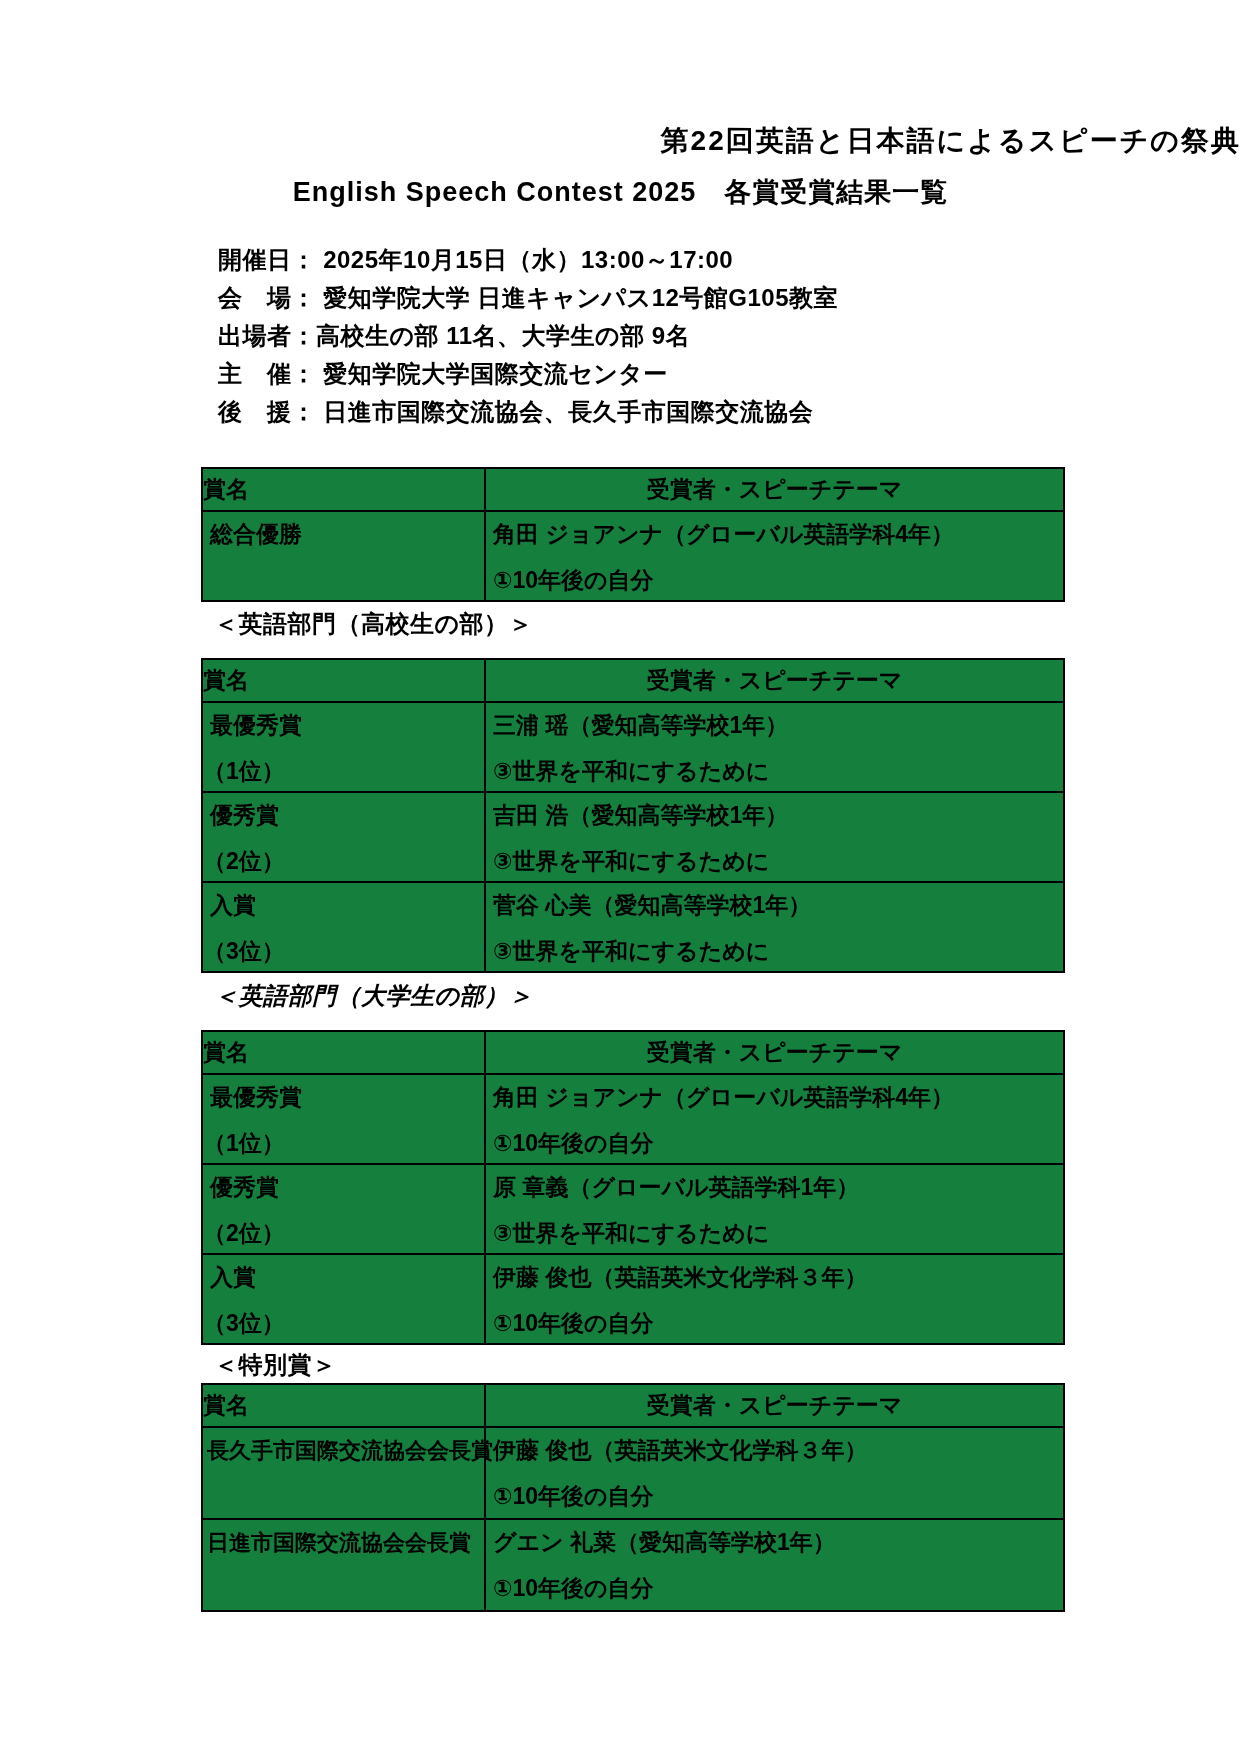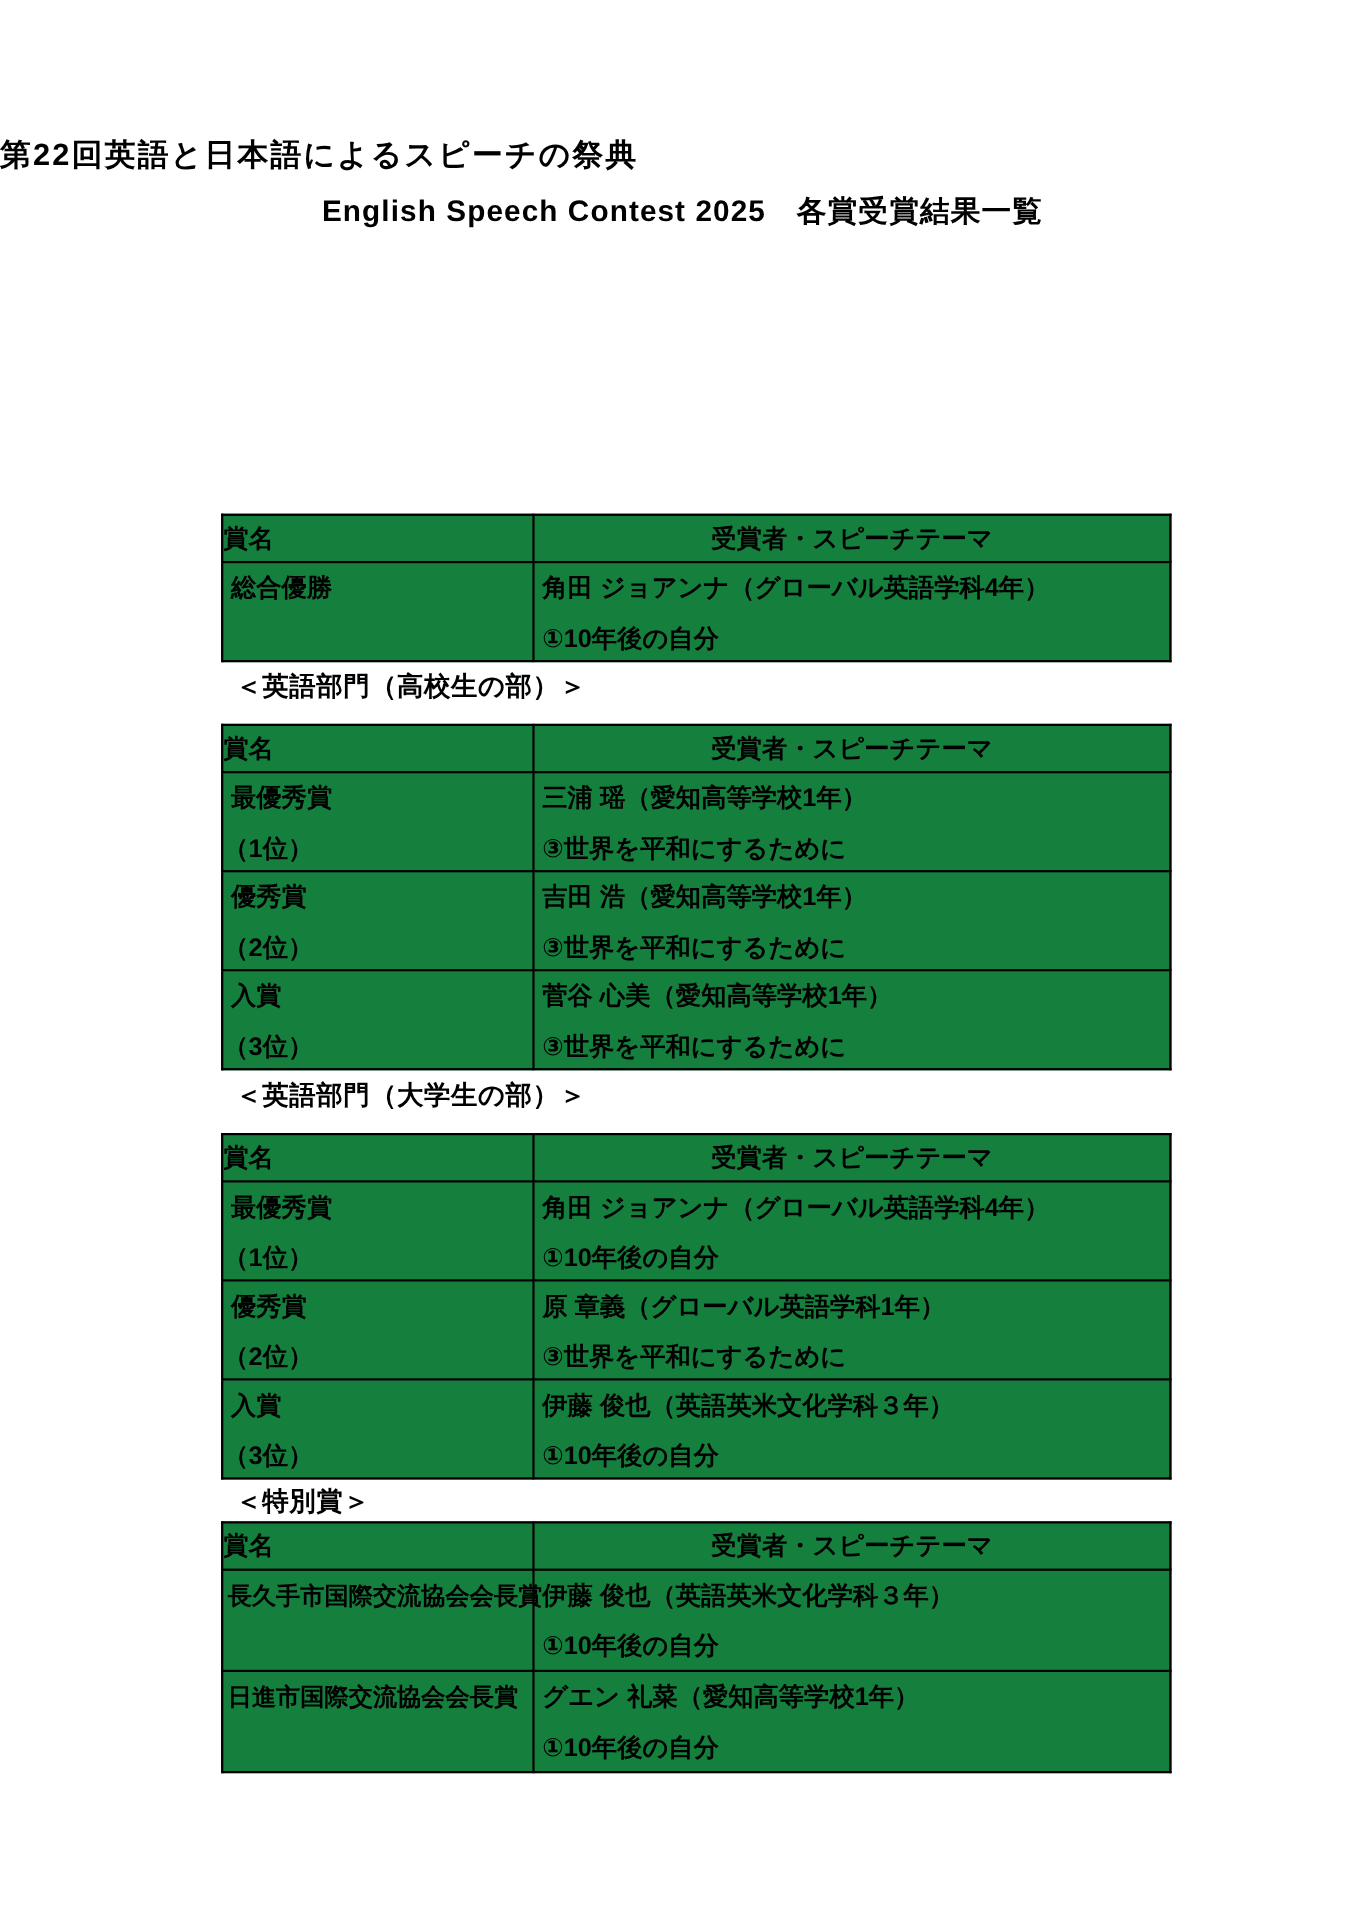--- a/index.html
+++ b/index.html
@@ -6,21 +6,21 @@
   .page {
     position:relative;
     width:1241px; height:1755px;
     background:#ffffff;
     font-family:"Liberation Sans","DejaVu Sans",sans-serif;
     color:#000;
     overflow:hidden;
   }
   .title1 {
     position:absolute; top:122px; left:0; width:100%;
-    text-align:left; font-size:28px; font-weight:bold; letter-spacing:2px;
+    text-align:right; font-size:28px; font-weight:bold; letter-spacing:2px;
   }
   .title2 {
     position:absolute; top:174px; left:0; width:100%;
     text-align:center; font-size:27px; font-weight:bold; letter-spacing:1px;
   }
   .info { position:absolute; top:244px; left:218px; }
   .info-line { height:38px; font-size:24px; font-weight:bold; letter-spacing:0.5px; }
 
   table.rtable {
     position:absolute; left:201px; width:864px;
@@ -38,36 +38,43 @@
   .rtable td { vertical-align:top; }
   .cell-line1 { margin:9px 0 0 7px; font-size:23px; font-weight:bold; line-height:27px; white-space:nowrap; }
   .cell-line2 { margin:19px 0 0 7px; font-size:23px; font-weight:bold; line-height:27px; white-space:nowrap; }
   .award-cell .cell-line2 { margin-left:0; }
   .long-award .cell-line1 { font-size:22px; margin-left:4px; letter-spacing:0; }
 
   .section-label {
     position:absolute; left:214px;
     font-size:24px; font-weight:bold; letter-spacing:0.5px;
   }
-  .sl1 { top:608px; } .sl2 { top:980px; } .sl3 { top:1349px; }
+  .sl1 { top:608px; } .sl2 { top:980px;font-style:italic; } .sl3 { top:1349px; }
 
   .footer {
     position:absolute; top:1786px; right:105px;
     font-family:"Liberation Serif","DejaVu Serif",serif;
     font-size:23px; font-weight:normal; letter-spacing:1px;
   }
 </style>
 </head>
 <body>
 
 <div class="page">
 
   <div class="title1">第22回英語と日本語によるスピーチの祭典</div>
   <div class="title2">English Speech Contest 2025　各賞受賞結果一覧</div>
 
+  <div class="info">
+    <div class="info-line">開催日： 2025年10月15日（水）13:00～17:00</div>
+    <div class="info-line">会　場： 愛知学院大学 日進キャンパス12号館G105教室</div>
+    <div class="info-line">出場者：高校生の部 11名、大学生の部 9名</div>
+    <div class="info-line">主　催： 愛知学院大学国際交流センター</div>
+    <div class="info-line">後　援： 日進市国際交流協会、長久手市国際交流協会</div>
+  </div>
 
   <table class="rtable t0">
     <colgroup>
         <col class="c1">
         <col>
       </colgroup>
     <thead>
       <tr>
         <th class="th1">賞名</th>
         <th class="th2">受賞者・スピーチテーマ</th>

